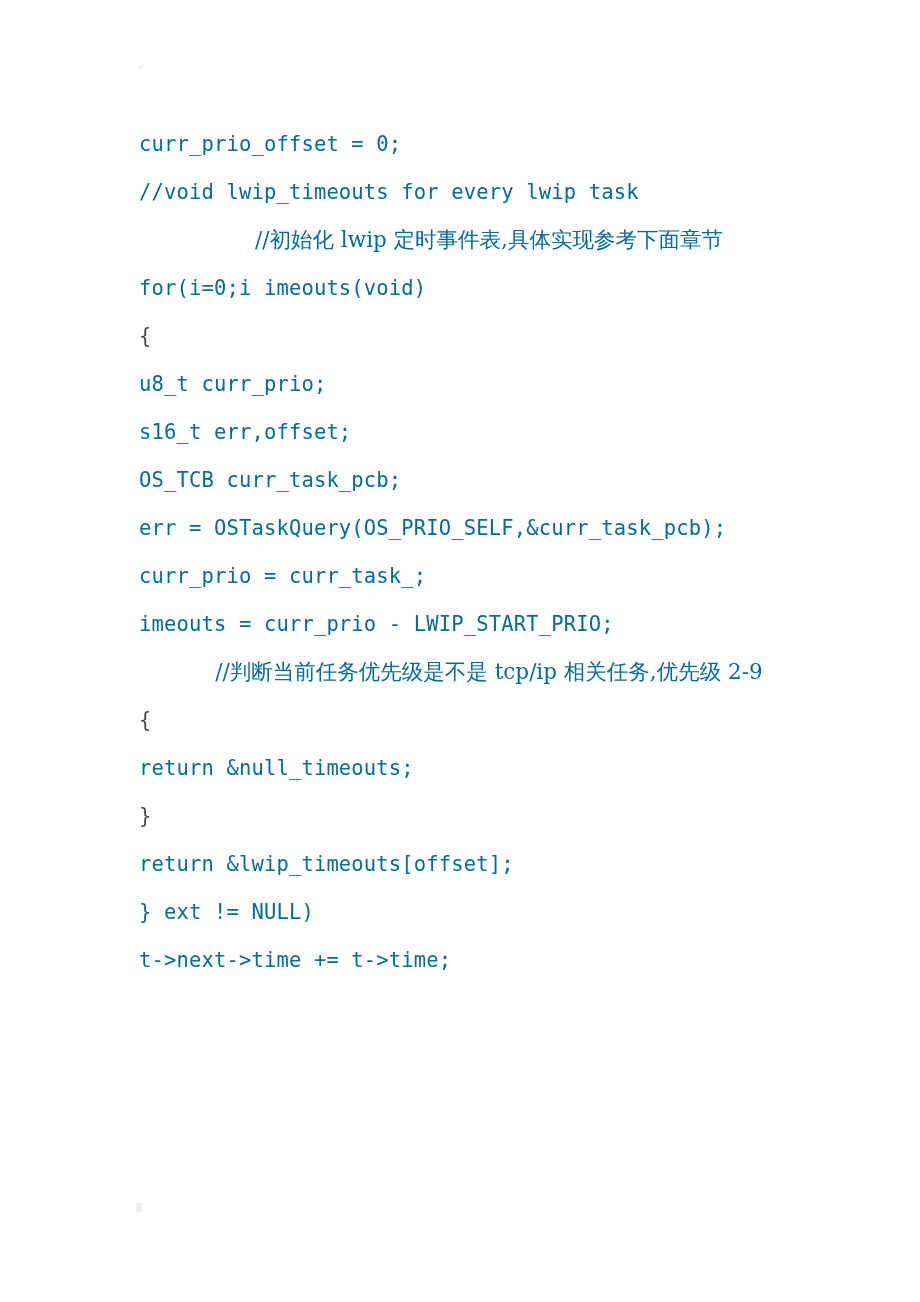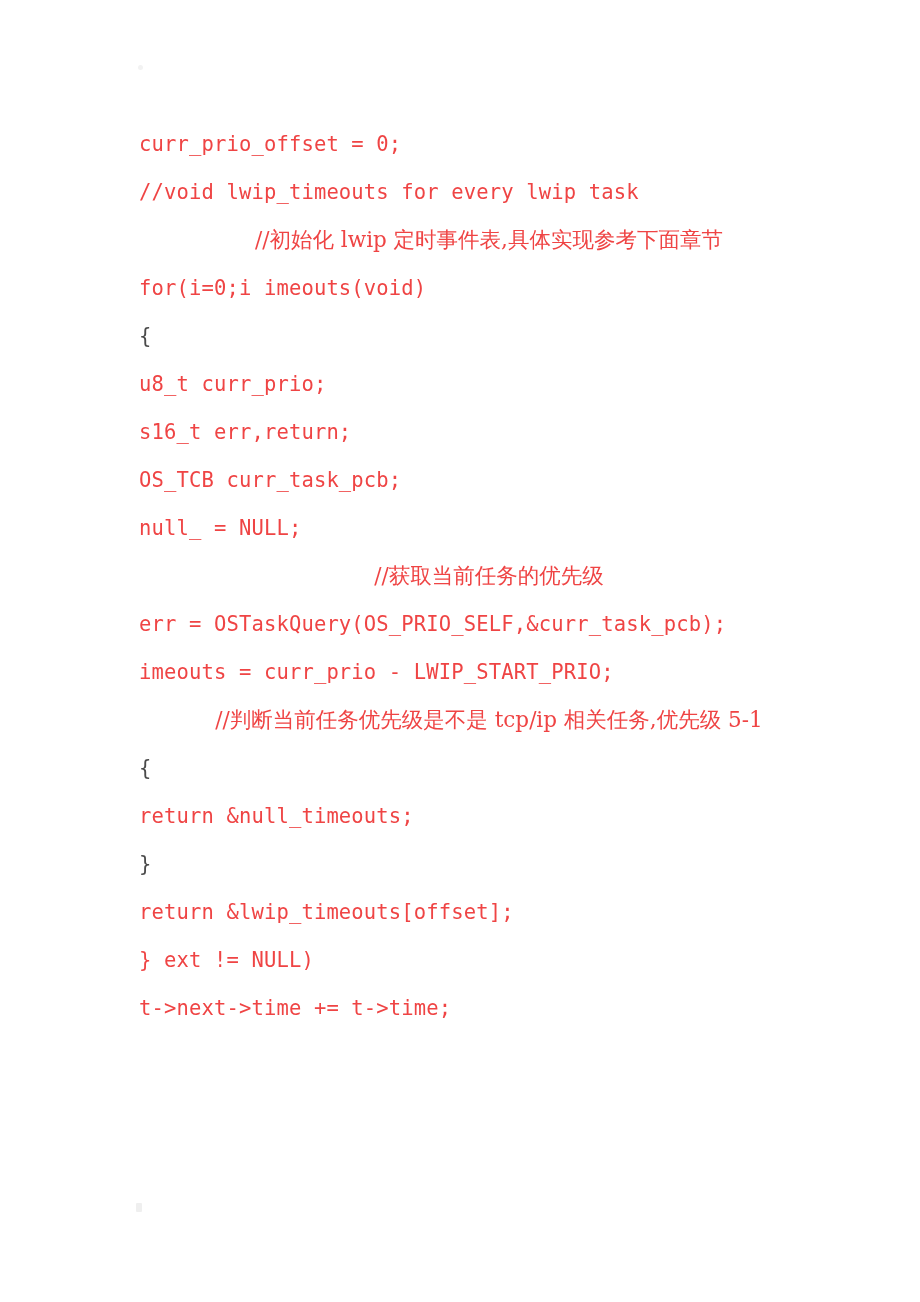--- a/index.html
+++ b/index.html
@@ -32,21 +32,21 @@
     left: 139px;
     top: 120px;
     width: 700px;
   }
 
   .code-line {
     display: block;
     height: 48px;
     line-height: 48px;
     white-space: pre;
-    color: #ef4444;
+    color: #0369a1;
     font-family: "DejaVu Sans Mono", "Liberation Mono", monospace;
     font-size: 20.5px;
     letter-spacing: 0.15px;
   }
 
   
   .code-line.cjk {
     font-family: "DejaVu Serif", "Liberation Serif", serif;
     font-size: 21.5px;
     letter-spacing: 0px;
@@ -75,27 +75,26 @@
 
   <div class="speckle s1"></div>
 
   <div class="code-block">
       <span class="code-line">curr_prio_offset = 0;</span>
       <span class="code-line">//void lwip_timeouts for every lwip task</span>
       <span class="code-line cjk">//初始化 lwip 定时事件表,具体实现参考下面章节</span>
       <span class="code-line">for(i=0;i imeouts(void)</span>
       <span class="code-line brace">{</span>
       <span class="code-line">u8_t curr_prio;</span>
-      <span class="code-line">s16_t err,return;</span>
+      <span class="code-line">s16_t err,offset;</span>
       <span class="code-line">OS_TCB curr_task_pcb;</span>
-      <span class="code-line">null_ = NULL;</span>
-      <span class="code-line cjk">//获取当前任务的优先级</span>
       <span class="code-line">err = OSTaskQuery(OS_PRIO_SELF,&amp;curr_task_pcb);</span>
+      <span class="code-line">curr_prio = curr_task_;</span>
       <span class="code-line">imeouts = curr_prio - LWIP_START_PRIO;</span>
-      <span class="code-line cjk">//判断当前任务优先级是不是 tcp/ip 相关任务,优先级 5-1</span>
+      <span class="code-line cjk">//判断当前任务优先级是不是 tcp/ip 相关任务,优先级 2-9</span>
       <span class="code-line brace">{</span>
       <span class="code-line">return &amp;null_timeouts;</span>
       <span class="code-line brace">}</span>
       <span class="code-line">return &amp;lwip_timeouts[offset];</span>
       <span class="code-line">} ext != NULL)</span>
       <span class="code-line">t-&gt;next-&gt;time += t-&gt;time;</span>
     </div>
 
   <div class="speckle s2"></div>
 

